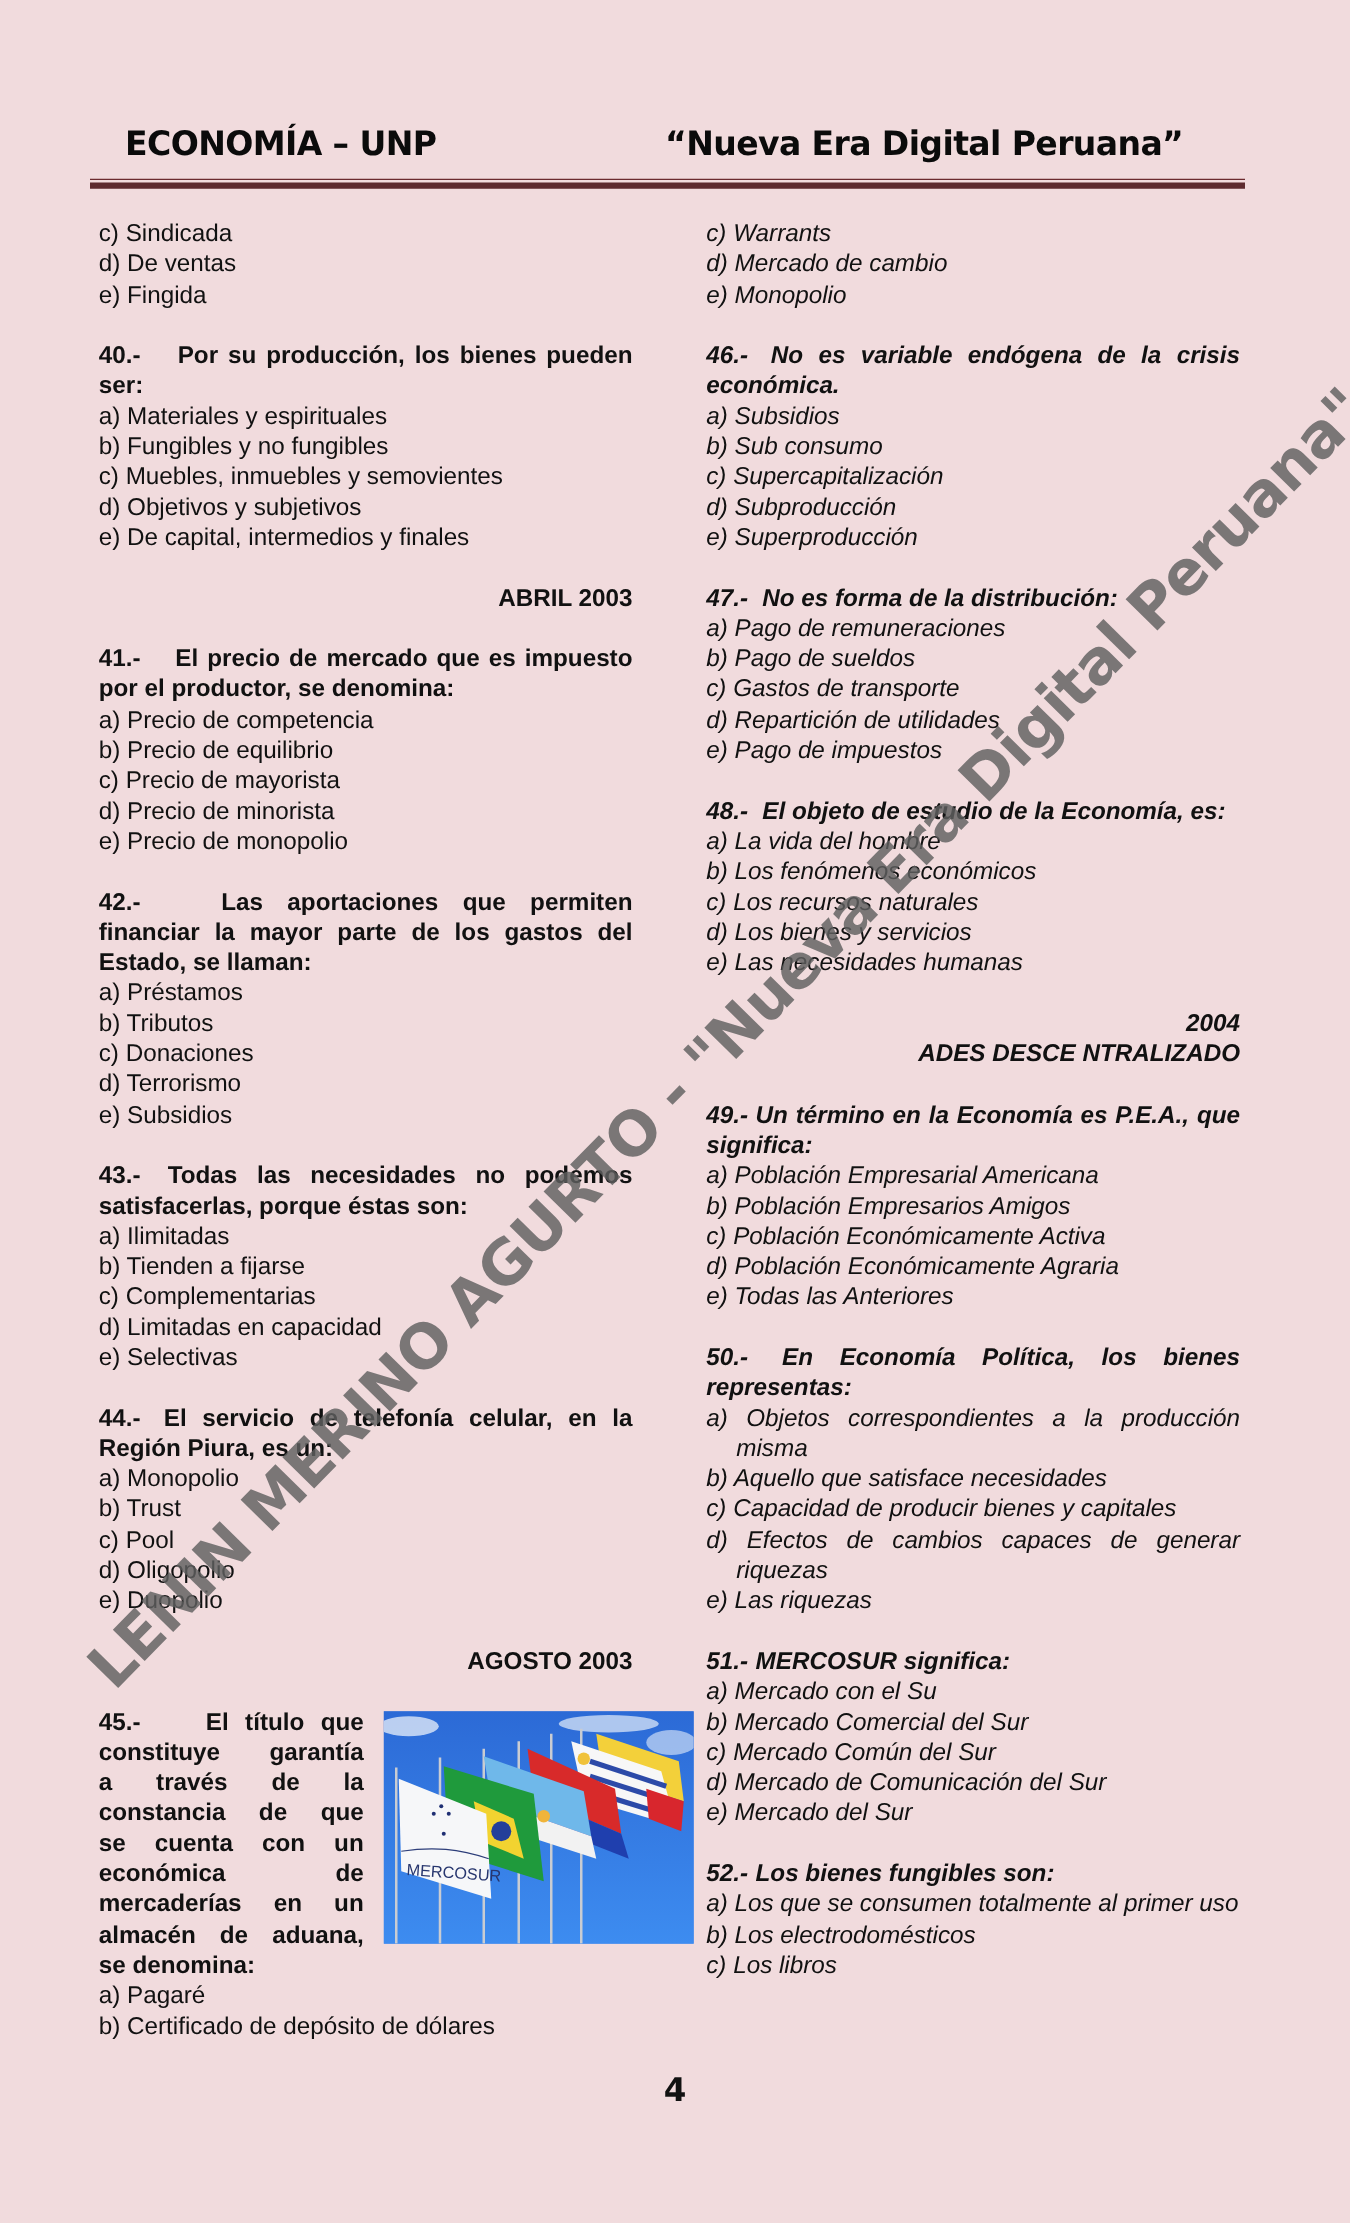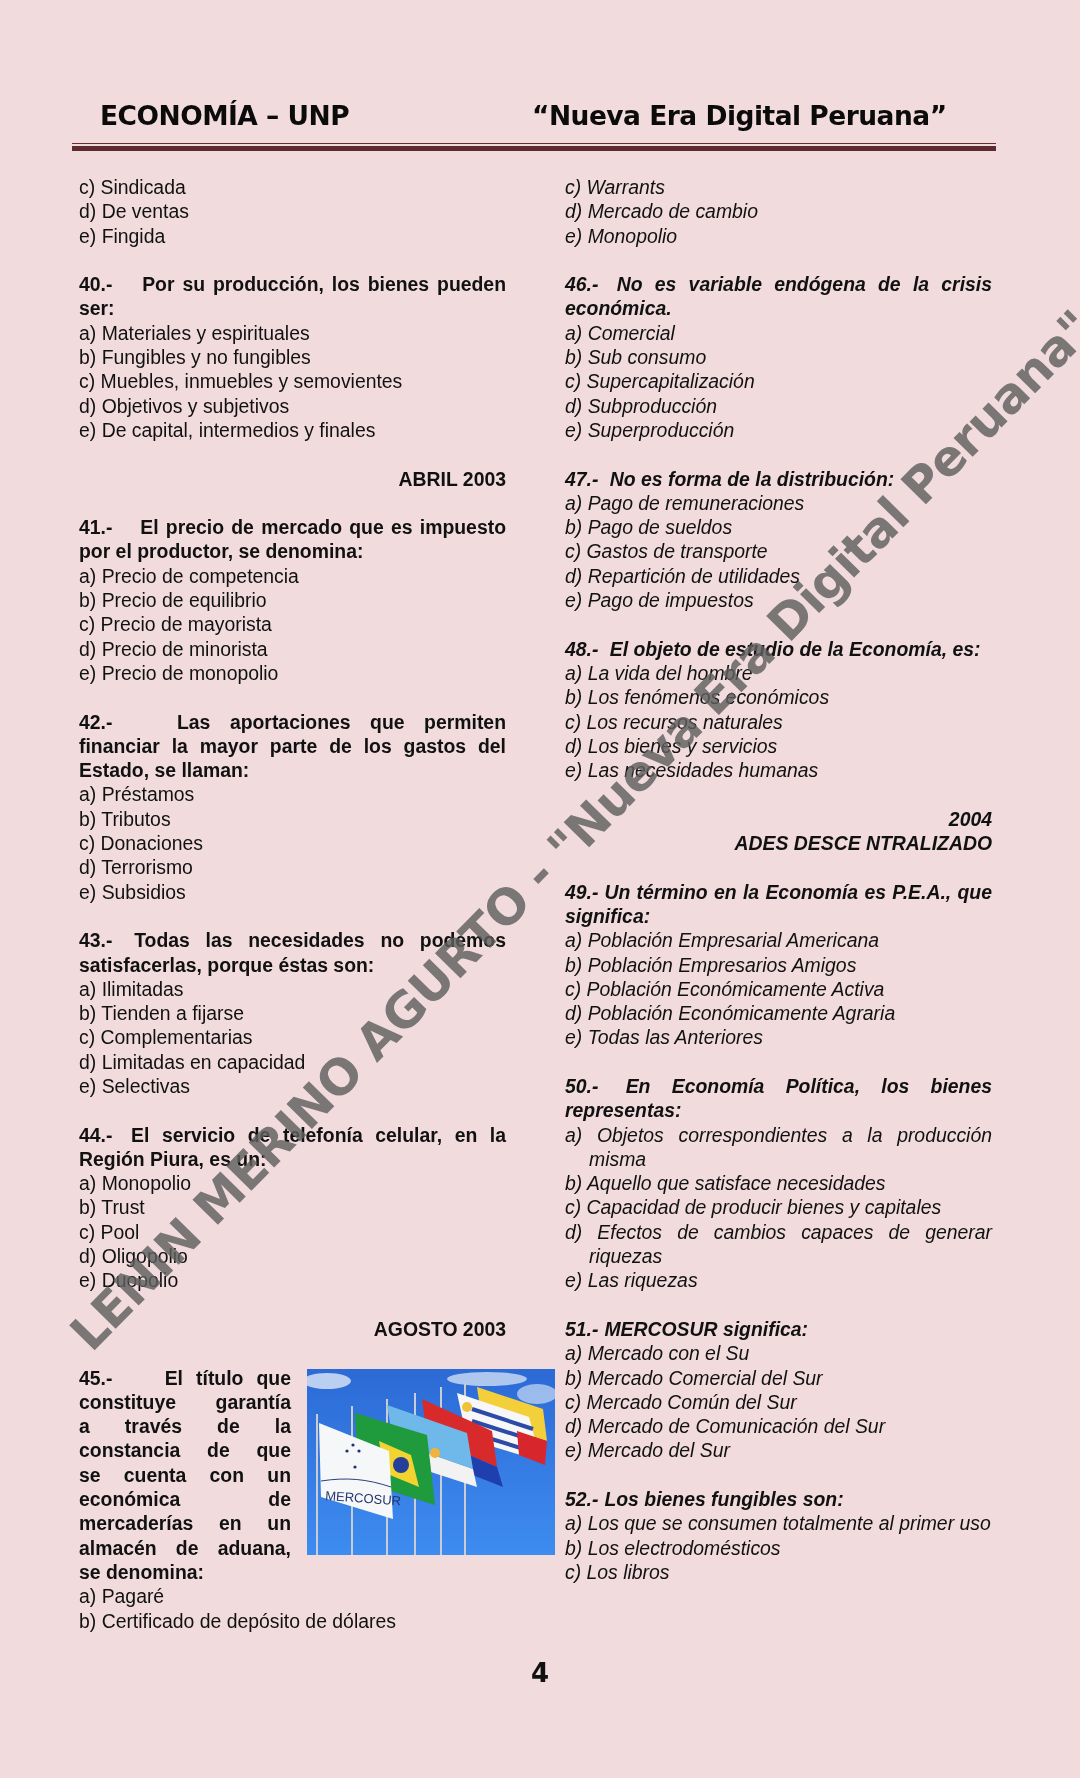--- a/index.html
+++ b/index.html
@@ -183,21 +183,21 @@
 
 <div class="col col-right">
   <div class="q">
     <span class="opt">c) Warrants</span>
     <span class="opt">d) Mercado de cambio</span>
     <span class="opt">e) Monopolio</span>
   </div>
 
   <div class="q">
     <div class="q-title"><span class="num">46.-</span> <span>No es variable endógena de la crisis económica.</span></div>
-    <span class="opt">a) Comercial</span>
+    <span class="opt">a) Subsidios</span>
     <span class="opt">b) Sub consumo</span>
     <span class="opt">c) Supercapitalización</span>
     <span class="opt">d) Subproducción</span>
     <span class="opt">e) Superproducción</span>
   </div>
 
   <div class="q">
     <div class="q-title"><span class="num">47.-</span> <span>No es forma de la distribución:</span></div>
     <span class="opt">a) Pago de remuneraciones</span>
     <span class="opt">b) Pago de sueldos</span>

